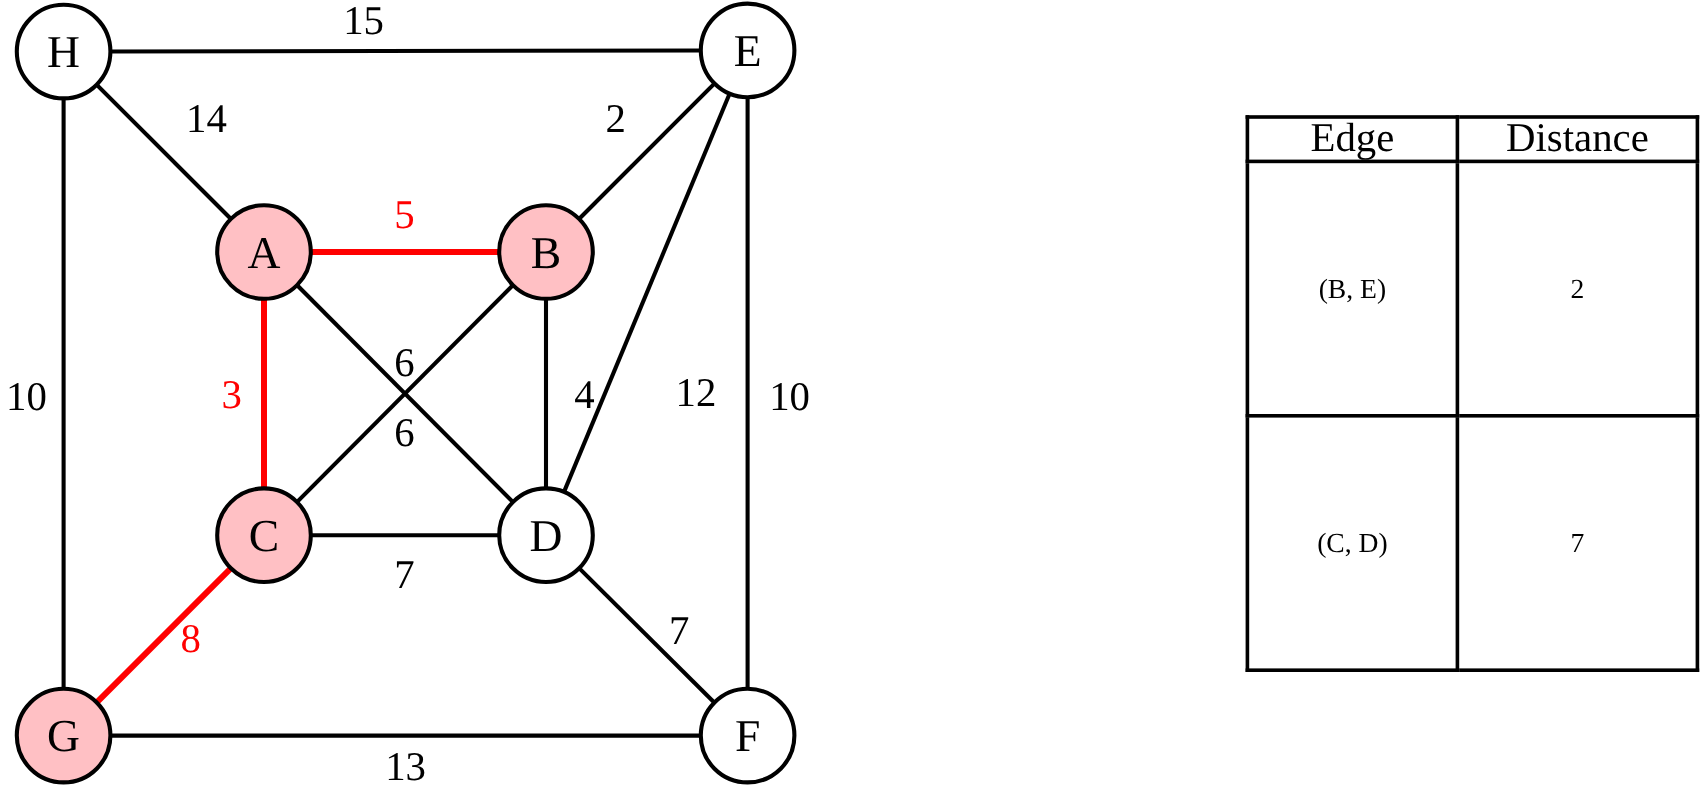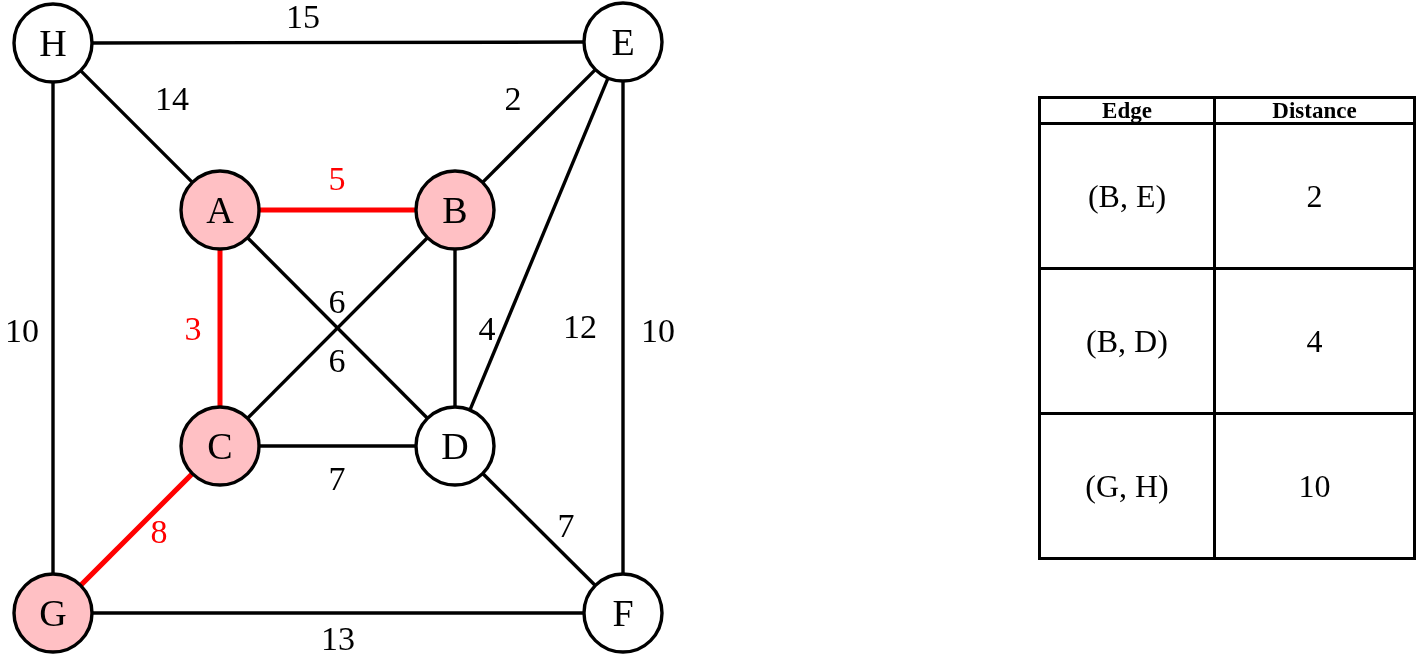--- a/index.html
+++ b/index.html
@@ -4,23 +4,23 @@
 <style>
   html,body{margin:0;padding:0;background:#ffffff;}
   body{width:1423px;height:656px;font-family:"Liberation Serif","DejaVu Serif",serif;overflow:hidden;}
   #root{position:relative;width:1423px;height:656px;background:#fff;}
   #graph{position:absolute;left:0;top:0;width:720px;height:656px;}
   .tbl-wrap{position:absolute;left:1038px;top:96px;width:375px;height:464px;}
   table.edge-table{border-collapse:collapse;width:375px;height:464px;table-layout:fixed;}
   table.edge-table td,table.edge-table th{
     border:3px solid #000;text-align:center;vertical-align:middle;
     font-family:"Liberation Serif","DejaVu Serif",serif;font-weight:400;
-    font-size:32px;line-height:1;color:#000;padding:0;
+    font-size:23px;line-height:1;color:#000;padding:0;
   }
-  table.edge-table th{font-size:23px;font-weight:700;}
+  table.edge-table th{font-size:34px;font-weight:400;}
   col.c-edge{width:175px;}
   col.c-dist{width:200px;}
   text.lbl{font-family:"Liberation Serif","DejaVu Serif",serif;font-size:34px;fill:#000;}
   text.lbl-red{font-family:"Liberation Serif","DejaVu Serif",serif;font-size:34px;fill:#ff0000;}
   text.node-lbl{font-family:"Liberation Serif","DejaVu Serif",serif;font-size:38px;fill:#000;}
 </style>
 </head>
 <body>
 
 <div id="root">
@@ -107,24 +107,20 @@
           <th>Edge</th>
           <th>Distance</th>
         </tr>
       </thead>
       <tbody id="tbody">
           <tr>
             <td>(B, E)</td>
             <td>2</td>
           </tr>
           <tr>
-            <td>(B, D)</td>
-            <td>4</td>
-          </tr>
-          <tr>
-            <td>(G, H)</td>
-            <td>10</td>
+            <td>(C, D)</td>
+            <td>7</td>
           </tr>
         </tbody>
     </table>
   </div>
 
 </div>
 
 </body></html>

